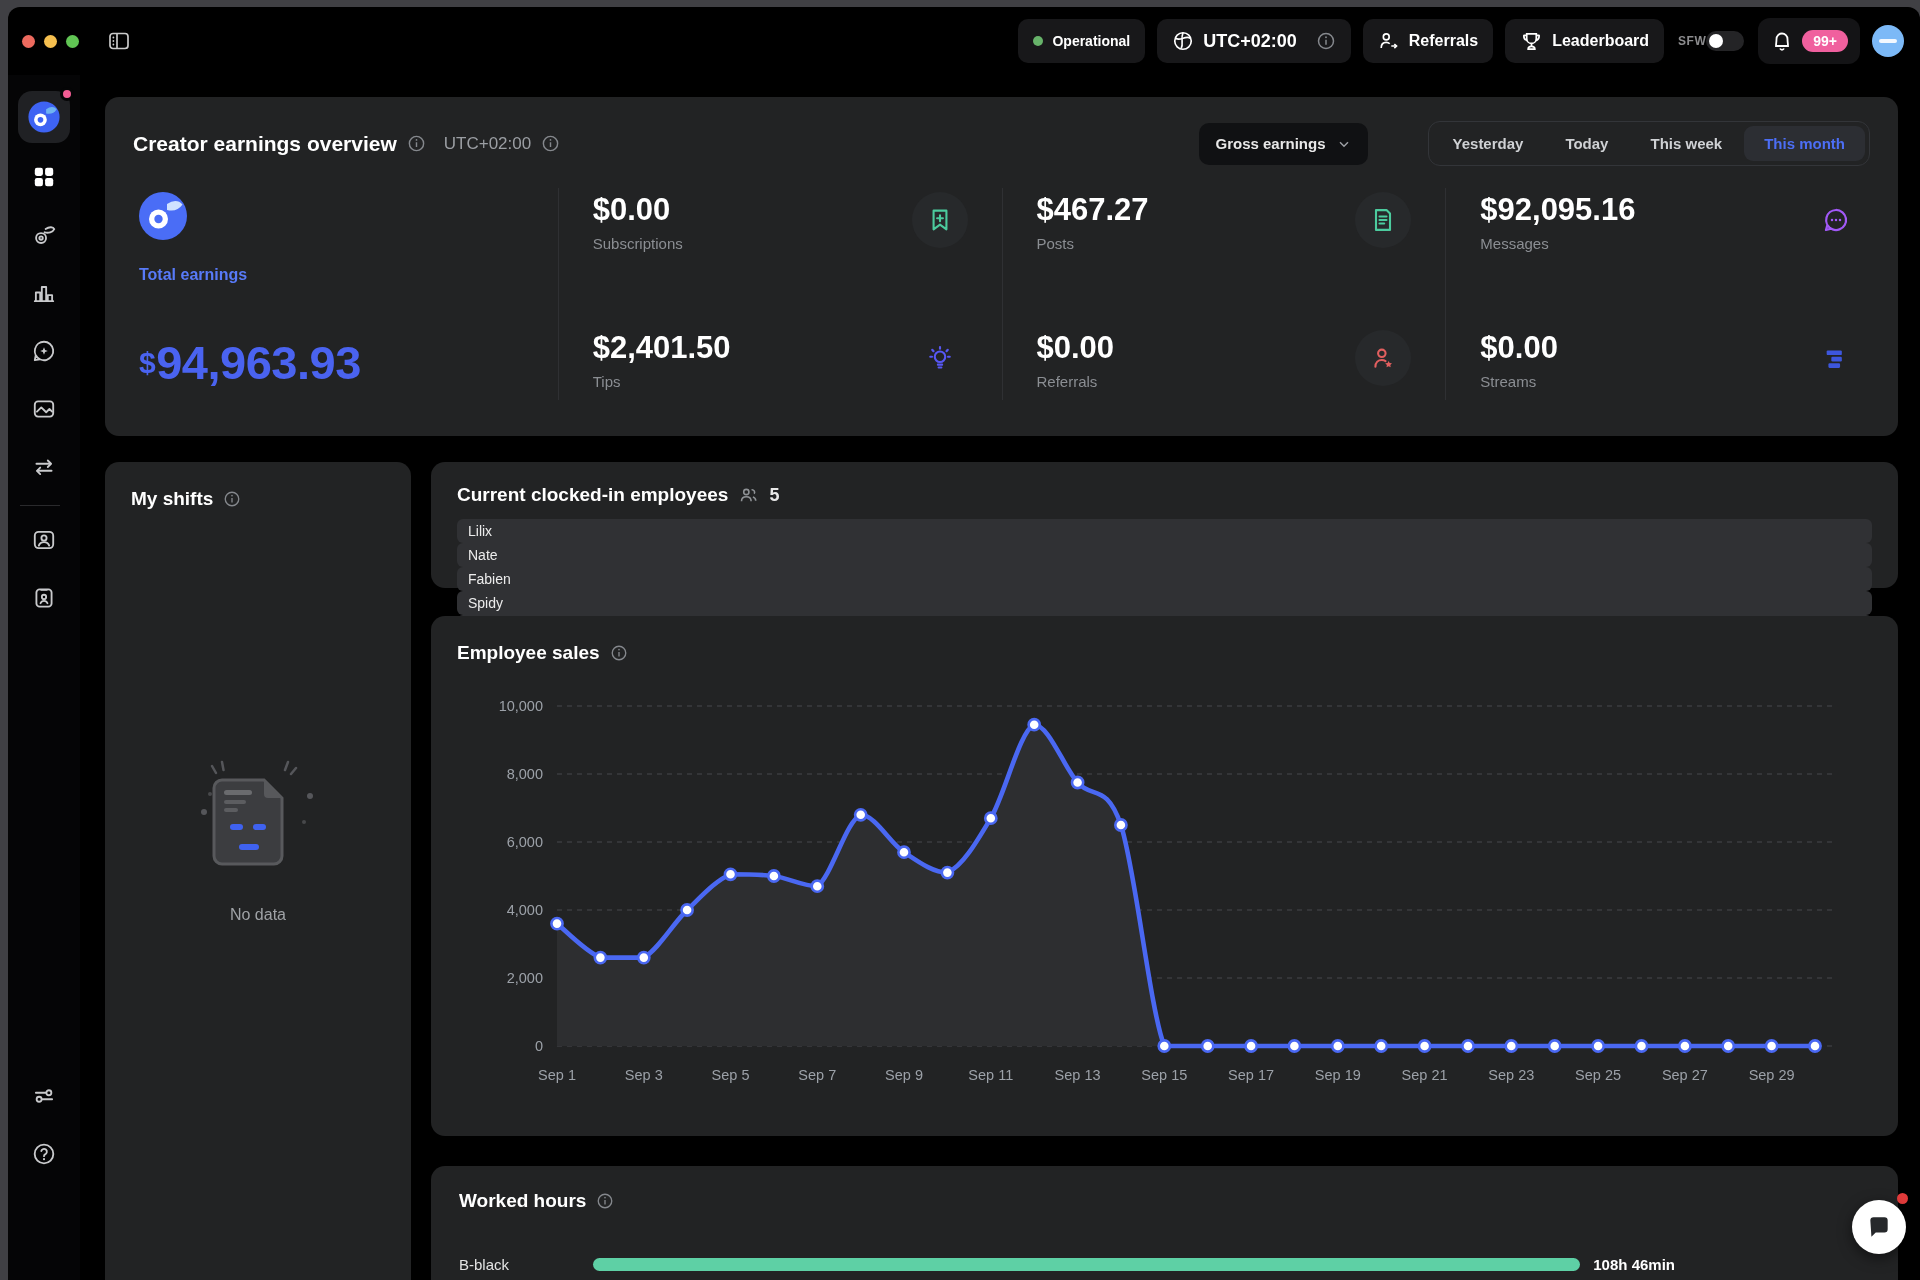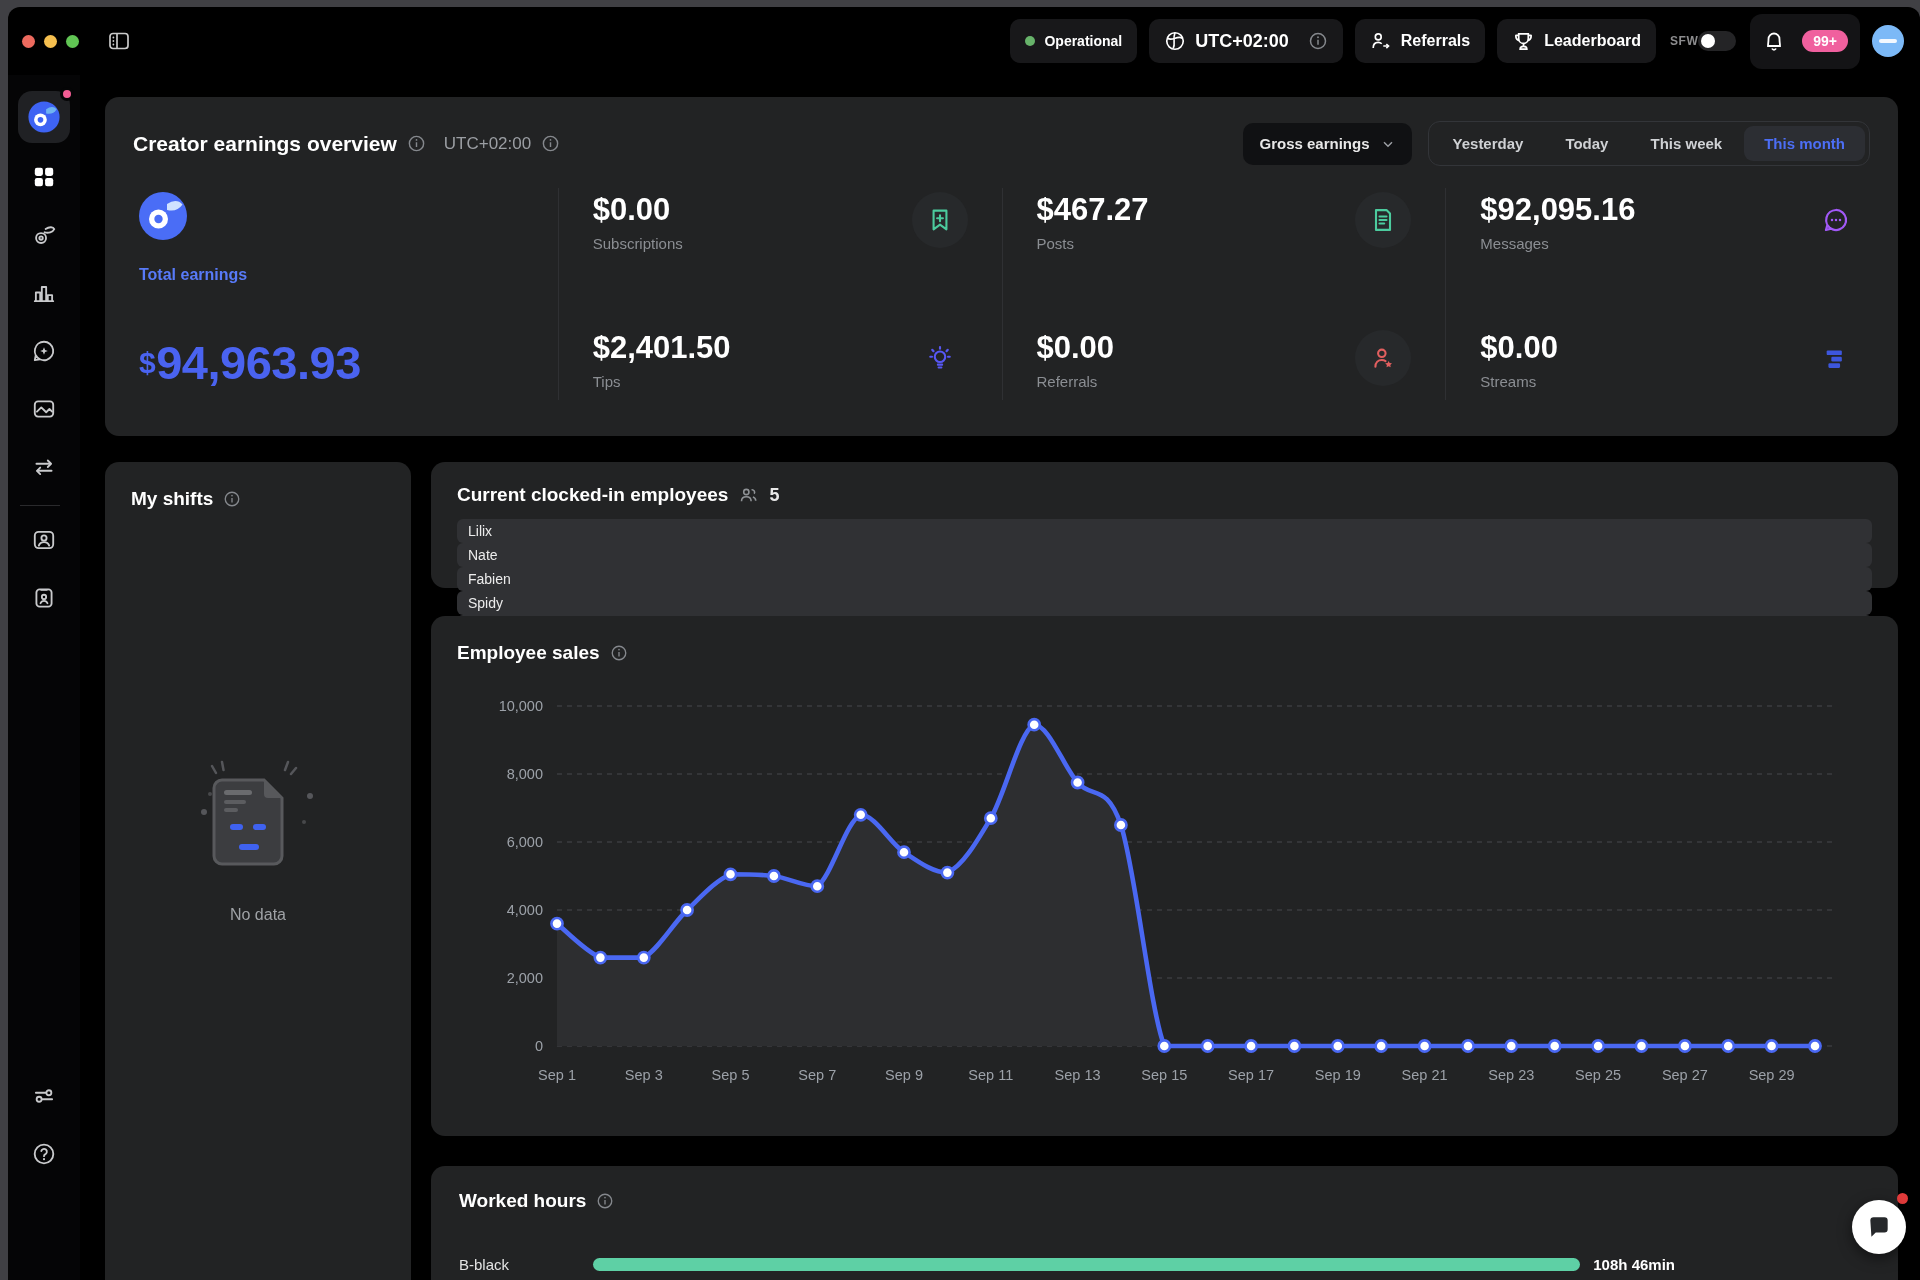--- a/index.html
+++ b/index.html
@@ -16,41 +16,41 @@
   .tb-right{margin-left:auto;display:flex;align-items:center;gap:12px;padding-right:16px;}
   .pill{display:flex;align-items:center;gap:9px;background:#18181a;border-radius:10px;height:44px;padding:0 15px;color:#fff;cursor:pointer;}
   .pill .txt{font-size:16px;font-weight:700;}
   .status-pill .txt{font-size:14px;font-weight:600;}
   .dot{width:10px;height:10px;border-radius:50%;}
   .icon{display:inline-flex;flex:none;}
   .sfw-wrap{display:flex;flex-direction:row;align-items:center;gap:0;margin:16px 2px;}
   .sfw-label{font-size:12px;font-weight:700;color:#8c8c8e;letter-spacing:.5px;}
   .sfw-toggle{width:38px;height:20px;border-radius:12px;background:#242426;position:relative;cursor:pointer;}
   .sfw-knob{position:absolute;left:3px;top:3px;width:14px;height:14px;border-radius:50%;background:#fff;}
-  .bell-pill{display:flex;align-items:center;gap:16px;background:#141416;border-radius:12px;height:55px;padding:0 12px;cursor:pointer;text-align:right;}
+  .bell-pill{display:flex;align-items:center;gap:8px;background:#141416;border-radius:12px;height:46px;padding:0 12px;cursor:pointer;text-align:right;}
   .badge{background:#f0609e;color:#fff;font-size:14px;font-weight:700;border-radius:999px;padding:3px 11px;}
   .avatar{width:32px;height:32px;border-radius:50%;background:#7cb9f7;position:relative;cursor:pointer;}
   .avatar::after{content:"";position:absolute;left:7px;top:14px;width:18px;height:4px;border-radius:2px;background:rgba(255,255,255,.9);}
   
   #rail{position:absolute;top:68px;left:0;bottom:0;width:72px;background:#050506;display:flex;flex-direction:column;align-items:center;}
   .logo-tile{position:relative;width:52px;height:52px;border-radius:14px;background:#202124;margin-top:16px;display:flex;align-items:center;justify-content:center;cursor:pointer;}
   .logo-dot{position:absolute;top:-4px;right:-4px;width:14px;height:14px;border-radius:50%;background:#f25d94;border:3px solid #050506;}
   .rail-btn{width:48px;height:48px;display:flex;align-items:center;justify-content:center;color:#c9cacc;cursor:pointer;margin-top:10px;}
   .rail-div{width:40px;height:1px;background:#2a2a2c;margin:14px 0 4px;}
   
   #main{position:absolute;top:68px;left:72px;right:0;bottom:0;background:#000;overflow:hidden;}
   .card{background:#222324;border-radius:14px;}
   #overview{position:absolute;left:25px;right:22px;top:22px;height:339px;padding:24px 0 0 0;}
   .ov-head{display:flex;align-items:center;padding:0 28px;}
   .ov-title{font-size:21px;font-weight:700;color:#fff;}
   .muted-tz{font-size:17px;color:#9b9ea3;margin-left:18px;}
   .info{color:#85888d;margin-left:10px;cursor:pointer;display:inline-flex;}
   .ov-controls{margin-left:auto;display:flex;align-items:center;gap:16px;}
   .select{display:flex;align-items:center;gap:10px;background:#101113;border-radius:10px;height:42px;padding:0 16px;color:#e8e8e8;font-size:15px;font-weight:600;cursor:pointer;text-align:center;}
-  .tabgroup{display:flex;align-items:center;border:1px solid #333539;border-radius:12px;padding:4px;gap:2px;}
+  .tabgroup{display:flex;align-items:center;border:1px solid #333539;border-radius:12px;padding:4px;gap:2px;margin-left:44px;}
   .tab{font-size:15px;font-weight:600;color:#cfd1d4;padding:9px 20px;border-radius:9px;cursor:pointer;white-space:nowrap;}
   .tab.active{background:#2c2e33;color:#4c6ef5;}
   .stats{display:grid;grid-template-columns:1.02fr 1fr 1fr 1.02fr;margin-top:22px;height:212px;}
   .stat-col{padding:4px 34px 0;border-left:1px solid #2f3033;display:flex;flex-direction:column;justify-content:space-between;padding-bottom:10px;}
   .stat-col.first{border-left:none;}
   .te-label{font-size:16px;font-weight:700;color:#587af8;margin-top:22px;}
   .te-value{margin-top:24px;color:#4a63f0;font-weight:800;font-size:47px;letter-spacing:-.5px;}
   .te-value .cur{font-size:30px;vertical-align:6px;margin-right:1px;}
   .metric{display:flex;align-items:flex-start;justify-content:space-between;}
   .m-value{font-size:31px;font-weight:800;color:#fff;}

